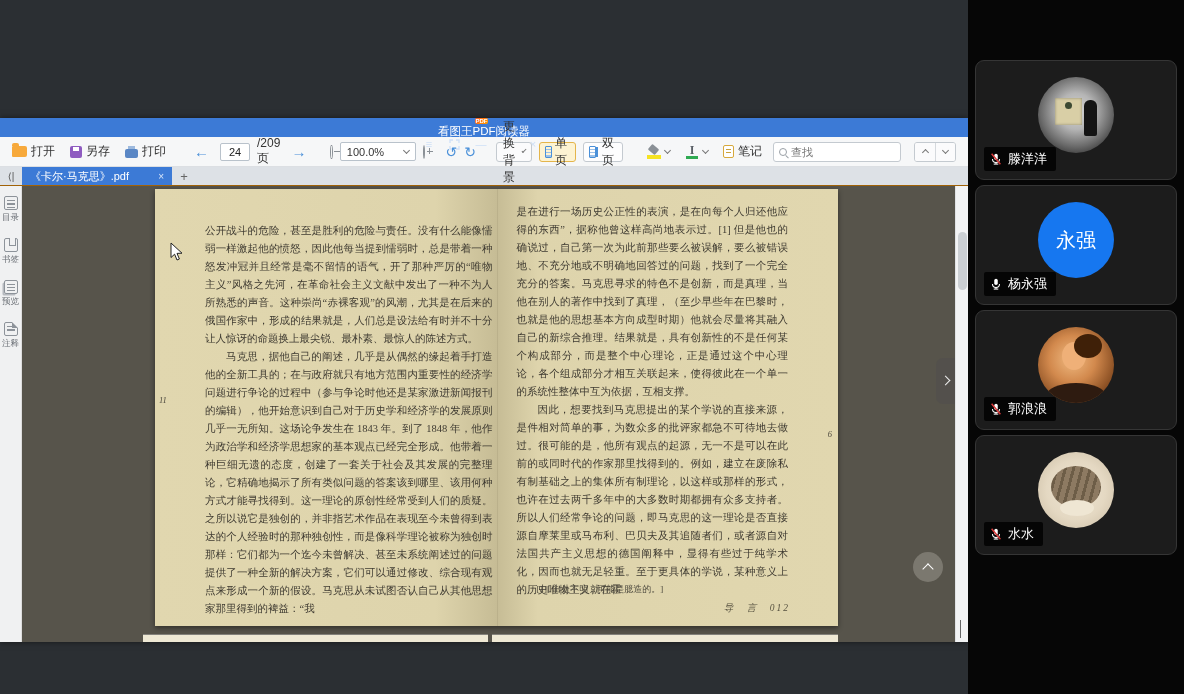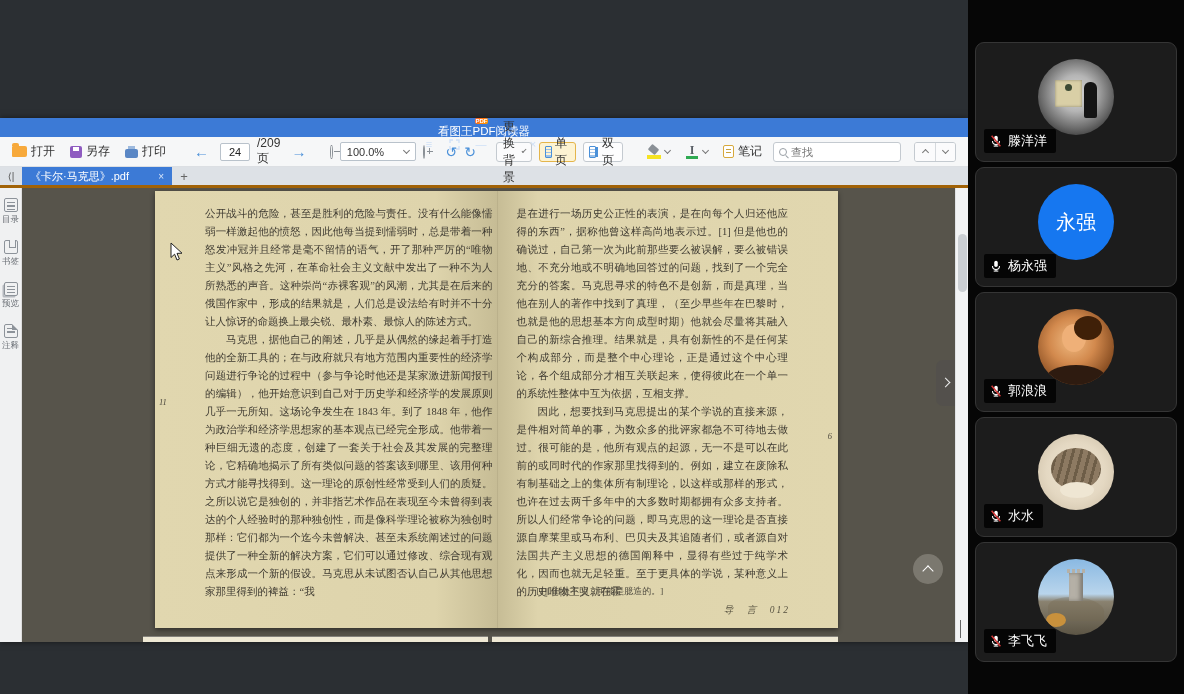--- a/index.html
+++ b/index.html
@@ -73,21 +73,21 @@
   .updown .half + .half { border-left:1px solid #d5d9dd; }
 
   .tabbar { height:18px; background:#dde1e6; display:flex; align-items:stretch; }
   .collapse-ic { width:22px; display:flex; align-items:center; justify-content:center; color:#555; font-size:10px; }
   .tab-active { width:150px; background:#3c7ad6; color:#fff; font-size:11px; display:flex;
                 align-items:center; padding:0 8px; gap:6px; }
   .tab-active .tab-label { flex:1; white-space:nowrap; overflow:hidden; }
   .tab-close { font-size:10px; color:#d9e6fa; }
   .tab-new { width:24px; display:flex; align-items:center; justify-content:center; color:#666; font-size:13px; }
 
-  .content { position:relative; height:457px; display:flex; border-top:3px solid #a16207; }
+  .content { position:relative; height:457px; display:flex; border-top:1px solid #a16207; }
   .side-rail { width:22px; background:#f0f1f2; border-right:1px solid #ddd; padding-top:10px;
                display:flex; flex-direction:column; align-items:center; gap:14px; }
   .rail-item { display:flex; flex-direction:column; align-items:center; gap:2px; }
   .rail-ic { width:14px; height:14px; border:1.2px solid #8d939a; border-radius:2px; position:relative; }
   .rail-ic.lines::before { content:""; position:absolute; left:2px; top:3px; right:2px; height:8px;
         background:repeating-linear-gradient(to bottom,#8d939a 0 1.2px,transparent 1.2px 3.4px); }
   .rail-ic.book::before { content:""; position:absolute; left:4px; top:-1px; width:5px; height:7px;
         background:#f0f1f2; border:1.2px solid #8d939a; border-top:none; }
   .rail-ic.pages { box-shadow:-2px 2px 0 -0.5px #b6babf; }
   .rail-ic.pages::before { content:""; position:absolute; left:2px; top:3px; right:2px; height:7px;
@@ -99,21 +99,21 @@
   .rail-label { font-size:8.5px; color:#6a6f75; writing-mode:horizontal-tb; }
 
   .canvas { flex:1; background:#57544b; position:relative; overflow:hidden; }
   .spread { position:absolute; left:133px; top:3px; width:683px; height:437px; display:flex;
             box-shadow:0 2px 5px rgba(0,0,0,.45); }
   .page { width:50%; position:relative; overflow:hidden; }
   .page.left  { background:linear-gradient(to right,#e1d7af 0%,#ded4ac 82%,#c6bc95 100%); }
   .page.right { background:linear-gradient(to right,#c6bc95 0%,#ded4ac 12%,#e1d7af 100%); }
   .page-text { position:absolute; top:14px; font-family:"Liberation Serif",serif; font-size:10.5px;
                line-height:18px; color:#3e3a31; text-align:justify; }
-  .page.left  .page-text { left:50px; right:4px; }
+  .page.left  .page-text { left:50px; right:4px;margin-top:19px; }
   .page.right .page-text { left:20px; right:50px; }
   .page-text p.indent { text-indent:2em; }
   .margin-no { position:absolute; font-size:8.5px; color:#4d493e; font-family:"Liberation Serif",serif;font-style:italic; }
   .footnote { position:absolute; left:40px; bottom:30px; font-size:9px; color:#4d493e;
               font-family:"Liberation Serif",serif; }
   .page-footer { position:absolute; right:48px; bottom:11px; font-size:9.5px; letter-spacing:2px;
                  color:#55503f; font-family:"Liberation Serif",serif; font-style:italic; }
   .spine { position:absolute; left:50%; top:0; bottom:0; width:2px;
            background:linear-gradient(to right,#b4aa85,#cdc39c); }
   .next-strip { position:absolute; top:449px; height:8px; background:#efe9d5; box-shadow:0 -1px 0 #fff4; }
@@ -128,21 +128,21 @@
                background:rgba(128,124,115,.9); display:flex; align-items:center; justify-content:center; }
   .up-circle .chev { border-color:#fff; transform:rotate(-135deg); width:8px; height:8px; margin-top:4px; }
 
   .vscroll { width:13px; background:#f2f3f4; position:relative; border-left:1px solid #e0e2e4; }
   .vthumb { position:absolute; left:2px; top:46px; width:9px; height:58px; background:#cbcfd3; border-radius:5px; }
   .vdown { position:absolute; bottom:4px; left:3.5px; }
   .vdown .chev { border-color:#666; }
 
   
   #panel { position:absolute; right:0; top:0; width:216px; height:694px; background:#060606;
-           padding-top:42px; }
+           padding-top:60px; }
   .tile { position:relative; width:202px; height:120px; margin:0 auto 5px; background:#1c1c1c;
           border:1px solid #353535; border-radius:9px; display:flex; align-items:flex-start;
           justify-content:center; padding-top:16px; }
   .avatar { width:76px; height:76px; border-radius:50%; overflow:hidden; position:relative; flex:none; }
   .av-gallery { background:radial-gradient(circle at 50% 45%,#d6d6d6 0%,#b5b5b5 32%,#6c6c6c 62%,#262626 88%); }
   .av-gallery .painting { position:absolute; left:17px; top:21px; width:27px; height:27px;
        background:#d9cfa6; box-shadow:inset 0 0 3px #8a8570; }
   .av-gallery .painting::before { content:""; position:absolute; left:10px; top:4px; width:7px; height:7px;
        background:#3d4a33; border-radius:50%; }
   .av-gallery .figure { position:absolute; right:17px; top:23px; width:13px; height:36px;
@@ -396,36 +396,19 @@
           <rect x="6" y="2" width="4" height="7" rx="2" fill="#fff"></rect>
           <path d="M4 8a4 4 0 0 0 8 0" stroke="#fff" fill="none" stroke-width="1.2"></path>
           <line x1="8" y1="12" x2="8" y2="13.6" stroke="#fff" stroke-width="1.2"></line>
           <line x1="5.4" y1="13.8" x2="10.6" y2="13.8" stroke="#fff" stroke-width="1.2"></line>
           <line x1="3" y1="2" x2="13" y2="14" stroke="#d83a3a" stroke-width="1.7"></line>
         </svg>
         <span>水水</span>
       </div>
     </div>
 
-    <div class="tile">
-      <div class="avatar av-castle">
-        <div class="rock"></div>
-        <div class="tower"></div>
-        <div class="tree"></div>
-      </div>
-      <div class="name-pill">
-        <svg class="mic" viewBox="0 0 16 16">
-          <rect x="6" y="2" width="4" height="7" rx="2" fill="#fff"></rect>
-          <path d="M4 8a4 4 0 0 0 8 0" stroke="#fff" fill="none" stroke-width="1.2"></path>
-          <line x1="8" y1="12" x2="8" y2="13.6" stroke="#fff" stroke-width="1.2"></line>
-          <line x1="5.4" y1="13.8" x2="10.6" y2="13.8" stroke="#fff" stroke-width="1.2"></line>
-          <line x1="3" y1="2" x2="13" y2="14" stroke="#d83a3a" stroke-width="1.7"></line>
-        </svg>
-        <span>李飞飞</span>
-      </div>
-    </div>
   </div>
 
   <svg width="14" height="20" viewBox="0 0 14 20" style="position:absolute; left:170px; top:242px; z-index:50;">
     <path d="M1 1 L1 15.5 L4.6 12.2 L7 18 L9.4 17 L7 11.4 L12 11.2 Z" fill="#fff" stroke="#222" stroke-width="1"></path>
   </svg>
 
 </div>
 
 </body></html>

